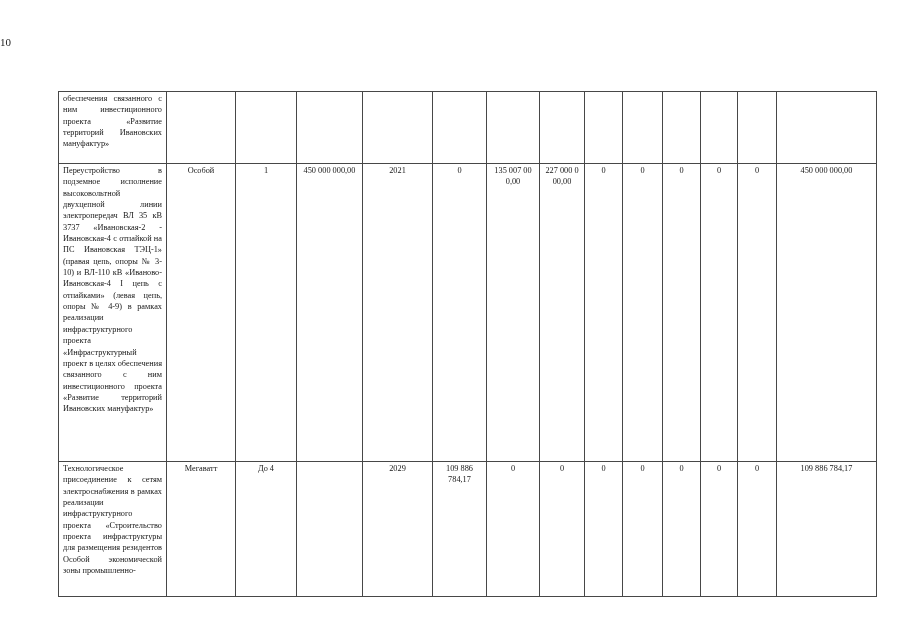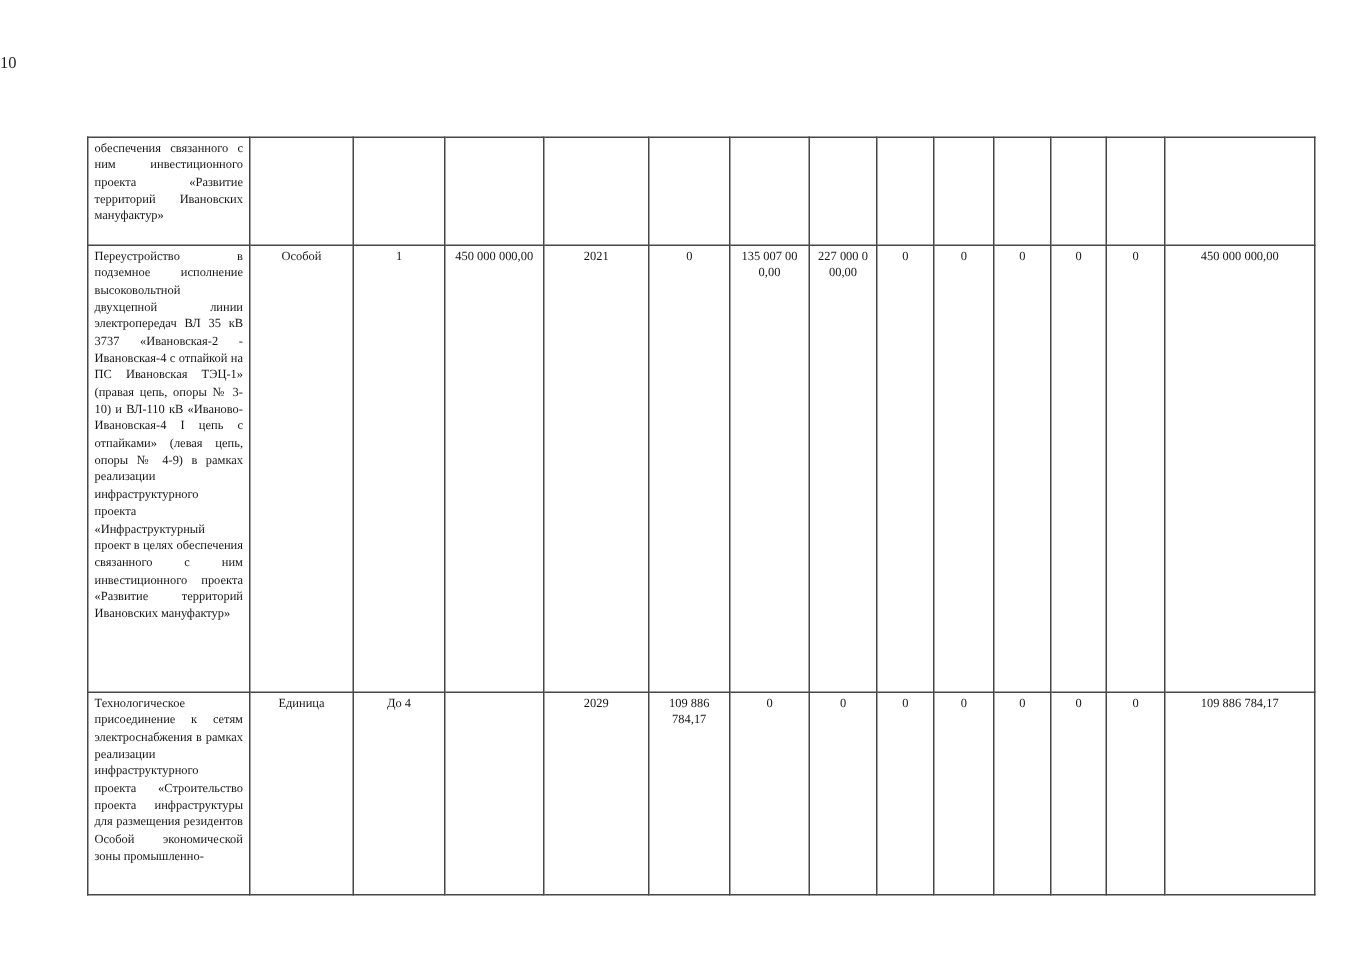--- a/index.html
+++ b/index.html
@@ -106,21 +106,21 @@
 00,00</td>
     <td class="val">0</td>
     <td class="val">0</td>
     <td class="val">0</td>
     <td class="val">0</td>
     <td class="val">0</td>
     <td class="val">450 000 000,00</td>
   </tr>
   <tr class="row-last">
     <td class="desc">Технологическое присоединение к сетям электроснабжения в рамках реализации инфраструктурного проекта «Строительство проекта инфраструктуры для размещения резидентов Особой экономической зоны промышленно-</td>
-    <td class="val">Единица</td>
+    <td class="val">Мегаватт</td>
     <td class="val">До 4</td>
     <td class="val"></td>
     <td class="val">2029</td>
     <td class="val">109 886
 784,17</td>
     <td class="val">0</td>
     <td class="val">0</td>
     <td class="val">0</td>
     <td class="val">0</td>
     <td class="val">0</td>

